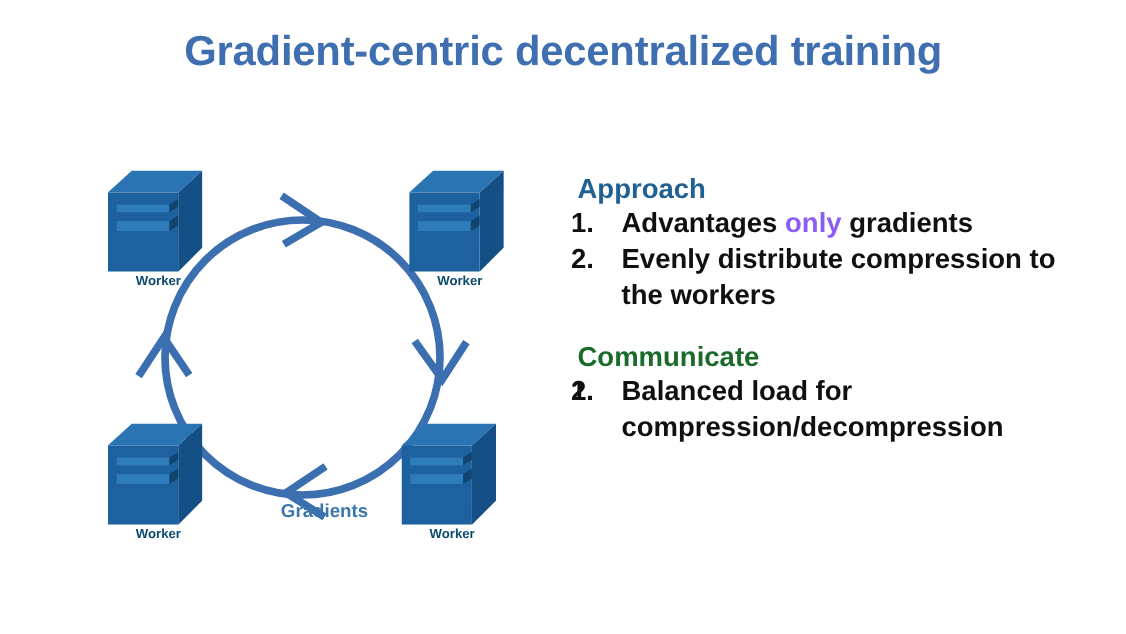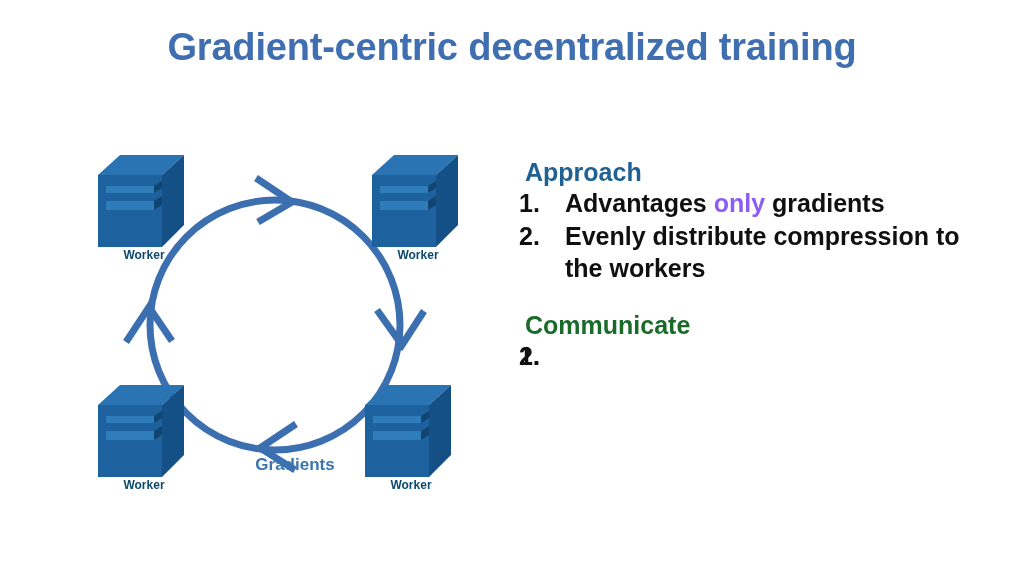--- a/index.html
+++ b/index.html
@@ -225,16 +225,16 @@
 
   <div class="gap-block"></div>
 
   <div class="section-head head-advantages">Communicate</div>
 
   <ol class="olist">
     <li>
       <span class="num">1.</span>
     </li>
     <li>
-      <span class="num">2.</span>
+      <span class="num">2.</span><span>Balanced load for compression/decompression</span>
     </li>
   </ol>
 </div>
 
 </body></html>

